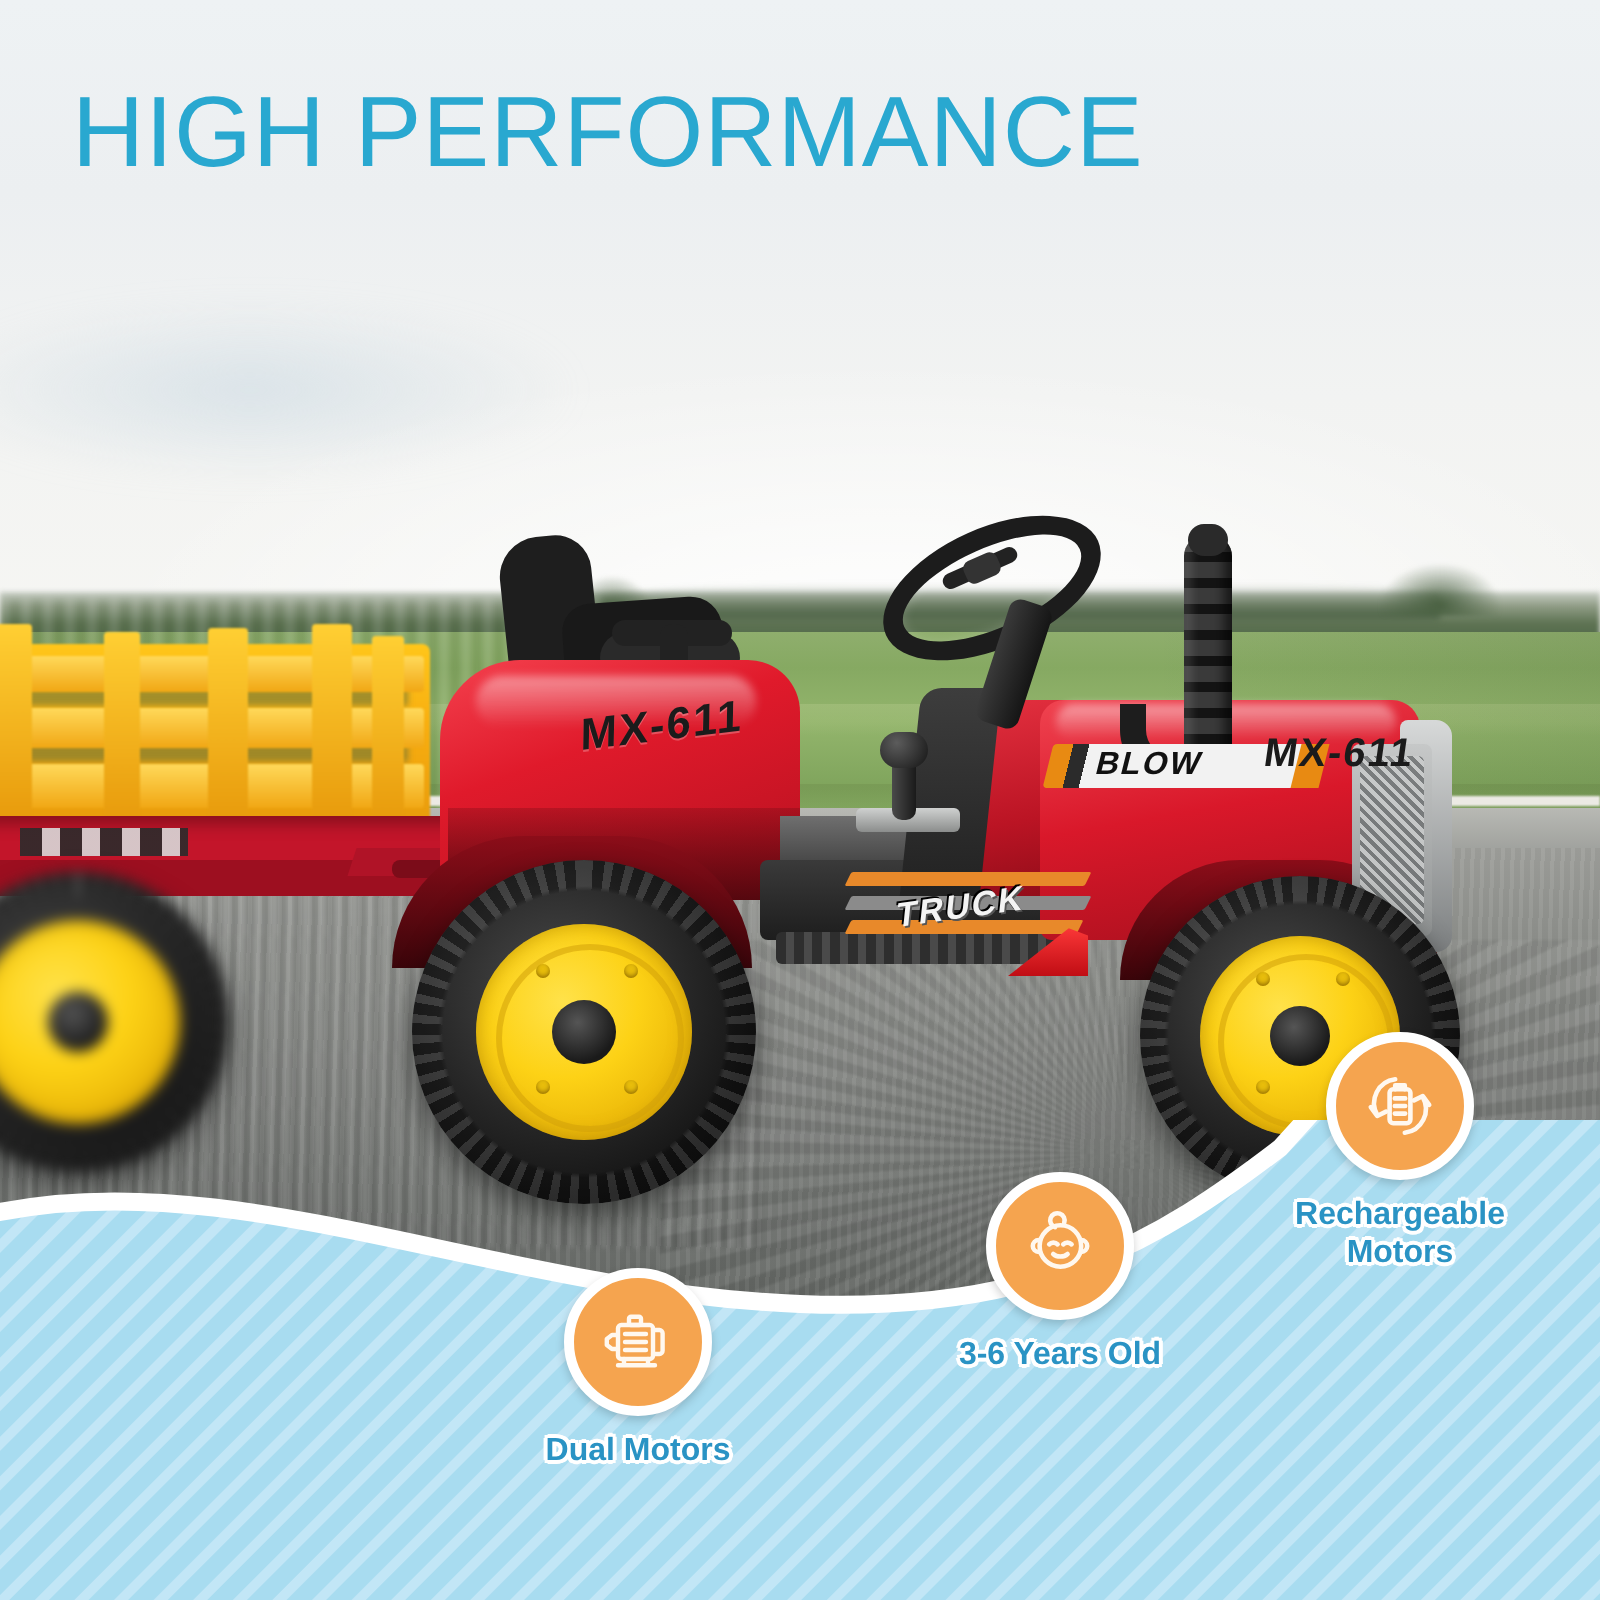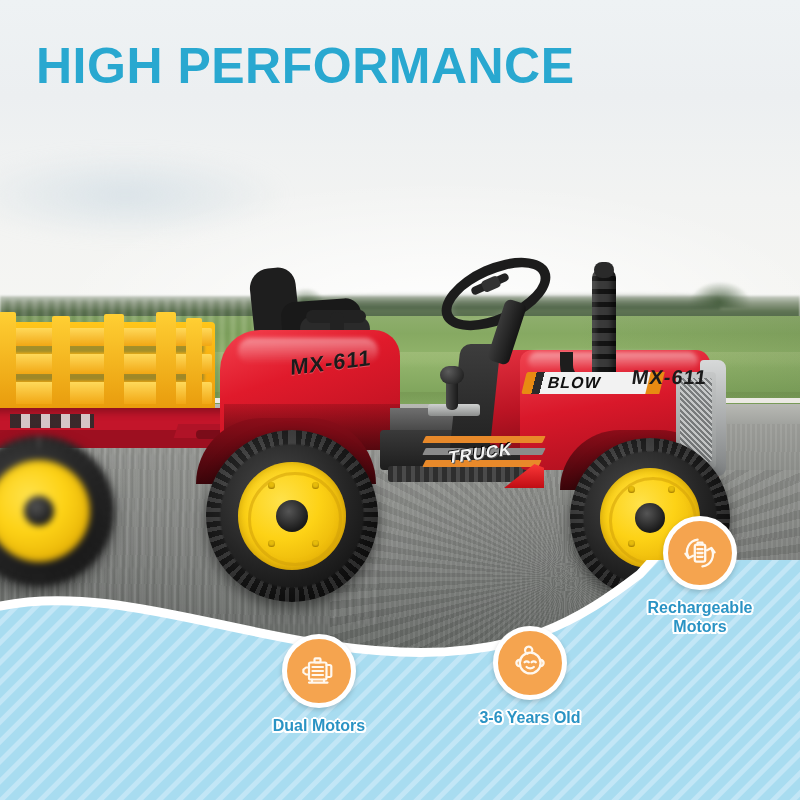--- a/index.html
+++ b/index.html
@@ -164,21 +164,21 @@
     transform:rotate(-8deg) skewX(-14deg);letter-spacing:1px;
     text-shadow:1px 1px 0 #555,-1px -1px 0 #000;}
   .redchock{left:504px;top:462px;width:40px;height:26px;background:linear-gradient(180deg,#ff3a3a,#c00d14);
     clip-path:polygon(0 100%,76% 8%,100% 22%,100% 100%);}
 
   
   .banner{position:absolute;left:0;top:560px;width:800px;height:240px;}
   .banner svg{display:block;}
 
   .title{position:absolute;left:36px;top:40px;width:640px;
-    color:#29a8d0;font-size:50px;font-weight:bold;line-height:1.06;letter-spacing:.5px;}
+    color:#29a8d0;font-size:50px;font-weight:normal;line-height:1.06;letter-spacing:.5px;}
   .title .l2{display:block;}
 
   .feat{position:absolute;text-align:center;}
   .circle{width:74px;height:74px;border-radius:50%;background:#f5a44f;
     border:5px solid #ffffff;box-sizing:border-box;margin:0 auto;
     display:flex;align-items:center;justify-content:center;
     box-shadow:0 2px 5px rgba(0,0,0,.18);}
   .circle svg{display:block;}
   .flabel{margin-top:9px;color:#2a93c4;font-size:16px;font-weight:bold;line-height:1.18;
     text-shadow:-1.5px -1.5px 0 #fff,1.5px -1.5px 0 #fff,-1.5px 1.5px 0 #fff,1.5px 1.5px 0 #fff,
@@ -347,21 +347,21 @@
           <path d="M14 29.5 v2.6 M26 29.5 v2.6 M11 32.6 h18.5"></path>
           <path d="M14.5 17 h10.5 M14.5 21 h10.5 M14.5 25 h10.5"></path>
         </g>
       </svg>
     </div>
     <div class="flabel">
       <span>Dual Motors</span>
     </div>
   </div>
 
-  <div class="feat" style="left:450px;top:626px;width:160px">
+  <div class="feat" style="left:450px;top:586px;width:160px">
     <div class="circle">
       <svg width="42" height="42" viewBox="0 0 42 42">
         <g fill="none" stroke="#fff8ef" stroke-width="2.3" stroke-linecap="round">
           <path d="M10.8 21 a10.4 10.4 0 1 1 20.8 0 a10.4 10.4 0 1 1 -20.8 0"></path>
           <path d="M10.4 18 a2.7 2.7 0 0 0 0 6 M31.6 18 a2.7 2.7 0 0 1 0 6"></path>
           <path d="M18.5 11.6 a3.6 3.6 0 1 1 4.6 -2.2"></path>
           <path d="M15.6 20.2 a2.7 2.4 0 0 1 4.2 0"></path>
           <path d="M22.6 20.2 a2.7 2.4 0 0 1 4.2 0"></path>
           <path d="M17.6 25 a4.6 3.4 0 0 0 7.2 0"></path>
         </g>

